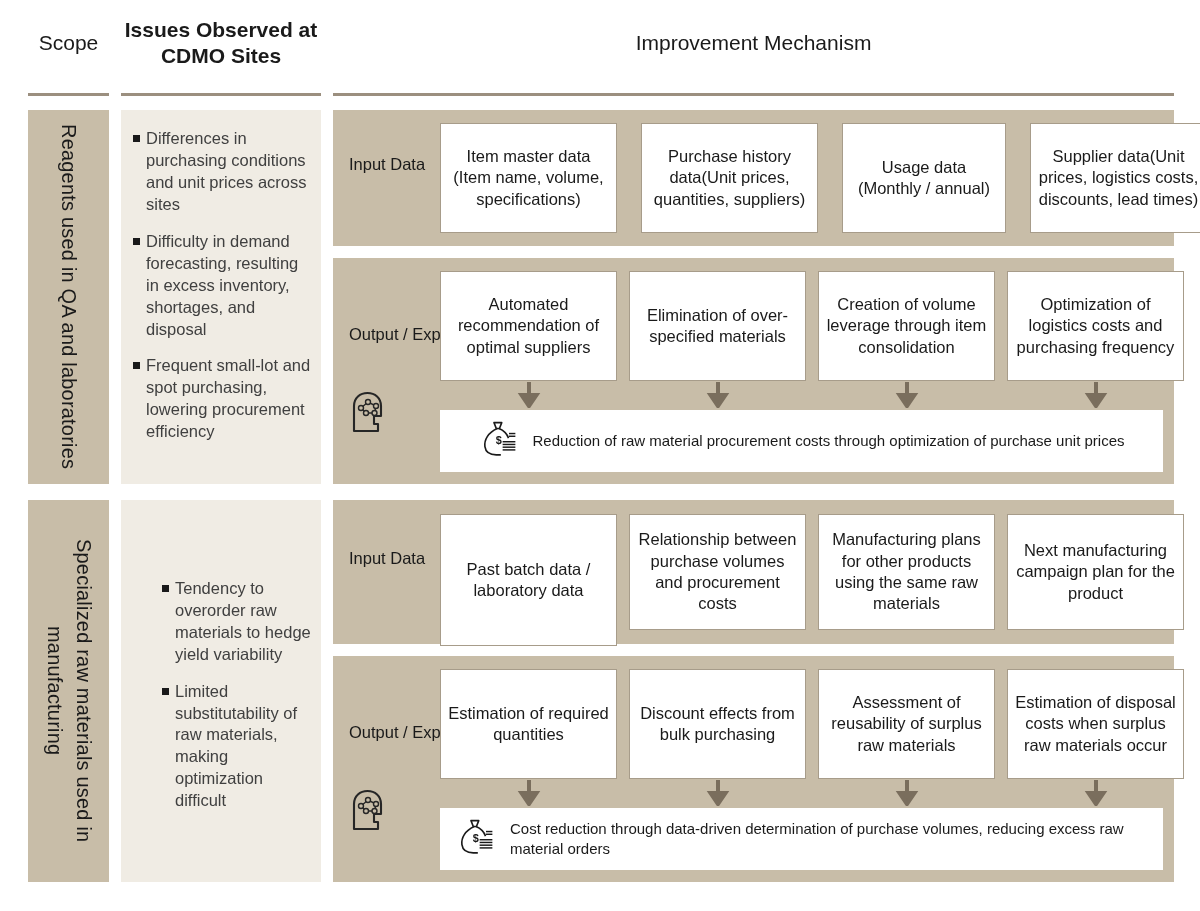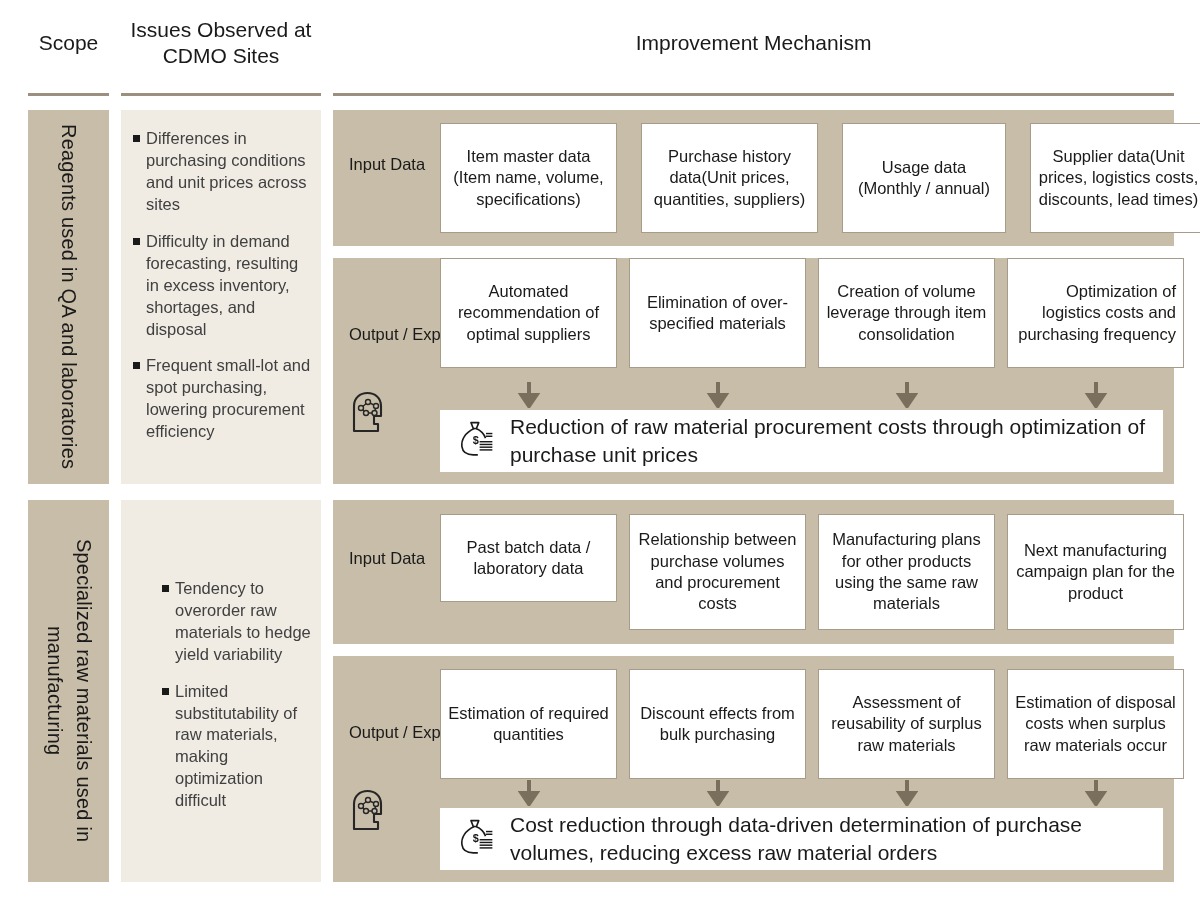--- a/index.html
+++ b/index.html
@@ -17,21 +17,21 @@
   .hdr-row { position: absolute; left: 0; top: 0; width: 1200px; height: 100px; padding-left: 24px; }
   .hdr-cell {
     position: absolute; top: 0;
     display: flex; align-items: center; justify-content: center;
     height: 86px; text-align: center;
     font-size: 21px; color: #1a1a1a; line-height: 1.22;
   }
   .hdr-rule { position: absolute; height: 3px; background: #9b8f7f; top: 93px; }
 
   .hdr-scope  { left: 28px;  width: 81px; }
-  .hdr-issues { left: 121px; width: 200px; }
+  .hdr-issues { left: 121px; width: 200px; font-weight: bold; }
   .hdr-mech   { left: 333px; width: 841px; }
 
   .rule-scope  { left: 28px;  width: 81px; }
   .rule-issues { left: 121px; width: 200px; }
   .rule-mech   { left: 333px; width: 841px; }
 
   
   .scope-col {
     position: absolute; left: 28px; width: 81px;
     background: #c8bda8;
@@ -94,21 +94,21 @@
   .arrow { position: absolute; width: 26px; }
 
   .banner {
     position: absolute;
     background: #ffffff;
     display: flex; align-items: center; justify-content: center;
     gap: 14px;
     padding: 6px 16px;
   }
   .banner-text {
-    font-size: 21px; line-height: 1.35; color: #1a1a1a; text-align: left;
+    font-size: 15px; line-height: 1.35; color: #1a1a1a; text-align: left;
   }
   .money-icon { flex: 0 0 auto; }
 </style>
 </head>
 <body>
 
 <div id="page">
 
   <div class="hdr-row">
     <div class="hdr-cell hdr-scope">Scope</div>
@@ -155,25 +155,25 @@
         <path d="M5 26 V15 C5 7 11 2 18.5 2 C26 2 32 7 32 15 V25 H25 V33 H29 V40 H5 Z" fill="none" stroke="#262626" stroke-width="2.1" stroke-linejoin="round"></path>
         <path d="M12 17 L19 11 L27 15 L25.5 22 L17 22 Z M12 17 L17 22" fill="none" stroke="#262626" stroke-width="1.4"></path>
         <circle cx="12" cy="17" r="2.5" fill="#c8bda8" stroke="#262626" stroke-width="1.4"></circle>
         <circle cx="19" cy="11" r="2.5" fill="#c8bda8" stroke="#262626" stroke-width="1.4"></circle>
         <circle cx="27" cy="15" r="2.5" fill="#c8bda8" stroke="#262626" stroke-width="1.4"></circle>
         <circle cx="25.5" cy="22" r="2.5" fill="#c8bda8" stroke="#262626" stroke-width="1.4"></circle>
         <circle cx="17" cy="22" r="2.5" fill="#c8bda8" stroke="#262626" stroke-width="1.4"></circle>
       </svg>
     </div>
 
-    <div class="cardrow" style="left:107px; top:0;">
+    <div class="cardrow" style="left:107px; top:13px;">
       <div class="card" style="width:177px; height:110px;">Automated recommendation of optimal suppliers</div>
       <div class="card" style="width:177px; height:110px;">Elimination of over-specified materials</div>
       <div class="card" style="width:177px; height:110px;">Creation of volume leverage through item consolidation</div>
-      <div class="card" style="width:177px; height:110px;text-align:right;">Optimization of logistics costs and purchasing frequency</div>
+      <div class="card" style="width:177px; height:110px;">Optimization of logistics costs and purchasing frequency</div>
     </div>
 
     <div class="arrow" style="left:183px; top:124px;">
       <svg width="26" height="26" viewBox="0 0 26 26">
           <path d="M13 0 V16 M13 24 L5.5 13 H20.5 Z" fill="#7a6e5d" stroke="#7a6e5d" stroke-width="4"></path>
         </svg>
     </div>
     <div class="arrow" style="left:372px; top:124px;">
       <svg width="26" height="26" viewBox="0 0 26 26">
           <path d="M13 0 V16 M13 24 L5.5 13 H20.5 Z" fill="#7a6e5d" stroke="#7a6e5d" stroke-width="4"></path>
@@ -222,21 +222,21 @@
     </div>
     <div class="issue-item">
       <span class="issue-bullet"></span>
       <span class="issue-text">Limited substitutability of raw materials, making optimization difficult</span>
     </div>
   </div>
 
   <div class="panel" style="top:500px; height:144px;">
     <div class="panel-label" style="top:48px;">Input Data</div>
     <div class="cardrow" style="left:107px; top:14px;">
-      <div class="card" style="width:177px; height:88px;">Past batch data / laboratory data</div>
+      <div class="card" style="width:177px; height:132px;">Past batch data / laboratory data</div>
       <div class="card" style="width:177px; height:116px;">Relationship between purchase volumes and procurement costs</div>
       <div class="card" style="width:177px; height:116px;">Manufacturing plans for other products using the same raw materials</div>
       <div class="card" style="width:177px; height:116px;">Next manufacturing campaign plan for the product</div>
     </div>
   </div>
 
   <div class="panel" style="top:656px; height:226px;">
     <div class="panel-label" style="top:66px;">Output / Expected Effects</div>
     <div class="ai-icon" style="top:133px;">
       <svg width="40" height="42" viewBox="0 0 40 42">

